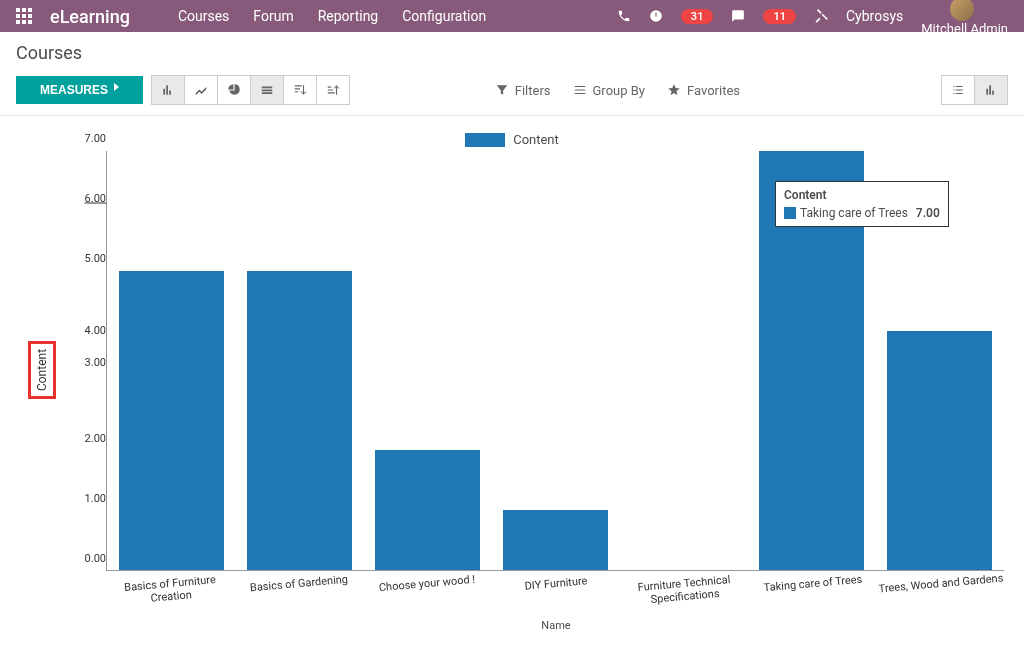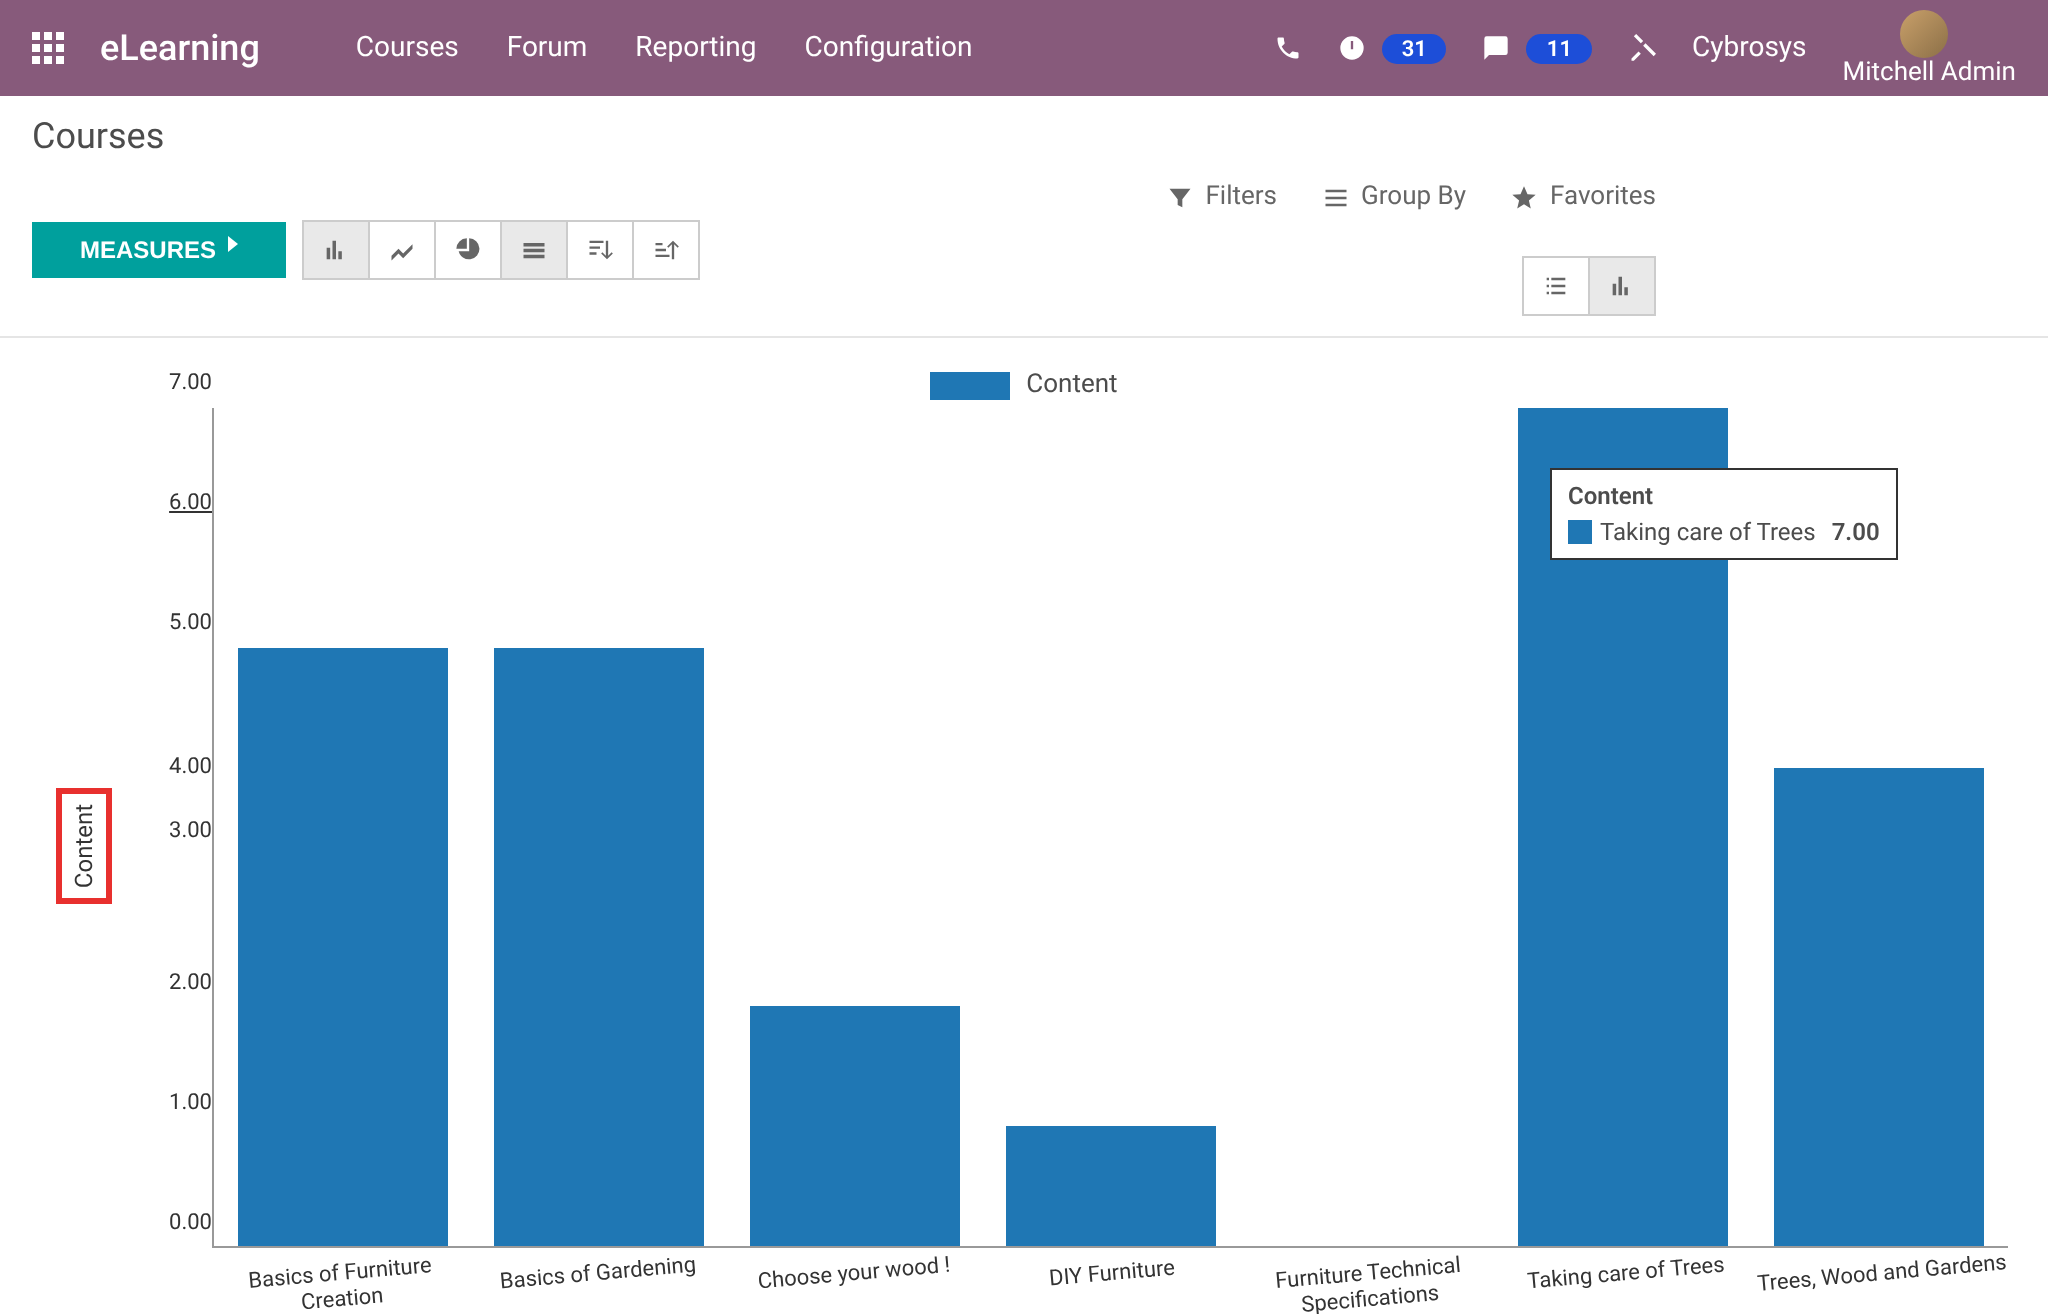--- a/index.html
+++ b/index.html
@@ -1,45 +1,45 @@
 <!DOCTYPE html>
 <html><head>
 <meta charset="utf-8">
 <style>
   * { box-sizing: border-box; margin: 0; padding: 0; }
   body { font-family: -apple-system, BlinkMacSystemFont, "Segoe UI", Roboto, sans-serif; font-size: 13px; color: #4c4c4c; background: #fff; width: 1024px; height: 657px; overflow: hidden; }
 
   
-  .topnav { background: #875a7b; height: 48px; display: flex; align-items: center; padding: 0 16px; color: #fff; }
+  .topnav { background: #875a7b; height: 32px; display: flex; align-items: center; padding: 0 16px; color: #fff; }
   .apps-icon { display: grid; grid-template-columns: repeat(3, 4px); grid-template-rows: repeat(3, 4px); gap: 2px; margin-right: 18px; cursor: pointer; }
   .apps-icon span { background: #fff; width: 4px; height: 4px; }
   .brand { font-size: 18px; font-weight: 500; margin-right: 48px; }
   .nav-links { display: flex; gap: 24px; }
   .nav-link { color: #fff; cursor: pointer; font-size: 14px; }
   .nav-right { margin-left: auto; display: flex; align-items: center; gap: 18px; }
   .icon-btn { position: relative; cursor: pointer; display: flex; align-items: center; }
-  .badge { background: #1d4ed8; color: #fff; border-radius: 10px; padding: 1px 10px; font-size: 11px; font-weight: 600; margin-left: 8px; }
+  .badge { background: #ef4444; color: #fff; border-radius: 10px; padding: 1px 10px; font-size: 11px; font-weight: 600; margin-left: 18px; }
   .avatar { width: 24px; height: 24px; border-radius: 50%; background: linear-gradient(135deg, #c9a06a, #8b6f47); display: inline-block; margin-right: 6px; }
   .user { display: flex; align-items: center; cursor: pointer; flex-direction: column; }
 
   
   .cp { border-bottom: 1px solid #e5e5e5; }
   .cp-top { display: flex; align-items: center; padding: 10px 16px 6px; }
   .title { font-size: 18px; color: #4c4c4c; }
   .search-wrap { margin-left: auto; flex: 0 0 510px; display: flex; align-items: center; border-bottom: 1px solid #ccc; }
   .search-wrap input { border: none; outline: none; flex: 1; padding: 6px 4px; font-size: 13px; color: #555; }
   .search-icon svg { fill: #666; }
   .cp-bottom { display: flex; align-items: center; padding: 6px 16px 10px; gap: 0; }
   .measures-btn { background: #00a09d; color: #fff; border: none; padding: 7px 24px; font-size: 12px; font-weight: 600; cursor: pointer; display: flex; align-items: flex-start; gap: 6px; }
   .measures-btn .tri { width: 0; height: 0; border-top: 4px solid transparent; border-bottom: 4px solid transparent; border-left: 5px solid #fff; }
   .toolbar { display: flex; margin-left: 8px; gap: 0; }
   .tb-btn { width: 34px; height: 30px; border: 1px solid #ccc; background: #fff; display: flex; align-items: center; justify-content: center; cursor: pointer; color: #666; margin-left: -1px; }
   .tb-btn:first-child { margin-left: 0; }
   .tb-btn.active { background: #e9e9e9; }
-  .cp-right { margin-left: auto; display: flex; align-items: center; gap: 22px; flex-direction: column; }
+  .cp-right { margin-left: auto; display: flex; align-items: center; gap: 22px; }
   .filter-btn { display: flex; align-items: center; gap: 6px; color: #666; cursor: pointer; }
   .view-switch { display: flex; }
   .vs-btn { width: 34px; height: 30px; border: 1px solid #ccc; background: #fff; display: flex; align-items: center; justify-content: center; cursor: pointer; color: #666; margin-left: -1px; }
   .vs-btn.active { background: #e9e9e9; }
   .cp-right-group { display: flex; gap: 22px; margin-right: 180px; }
 
   
   .chart-area { position: relative; padding: 16px 20px 0 20px; }
   .legend { display: flex; justify-content: center; align-items: center; gap: 8px; margin-bottom: 4px; }
   .legend-swatch { width: 40px; height: 14px; background: #1f77b4; }

